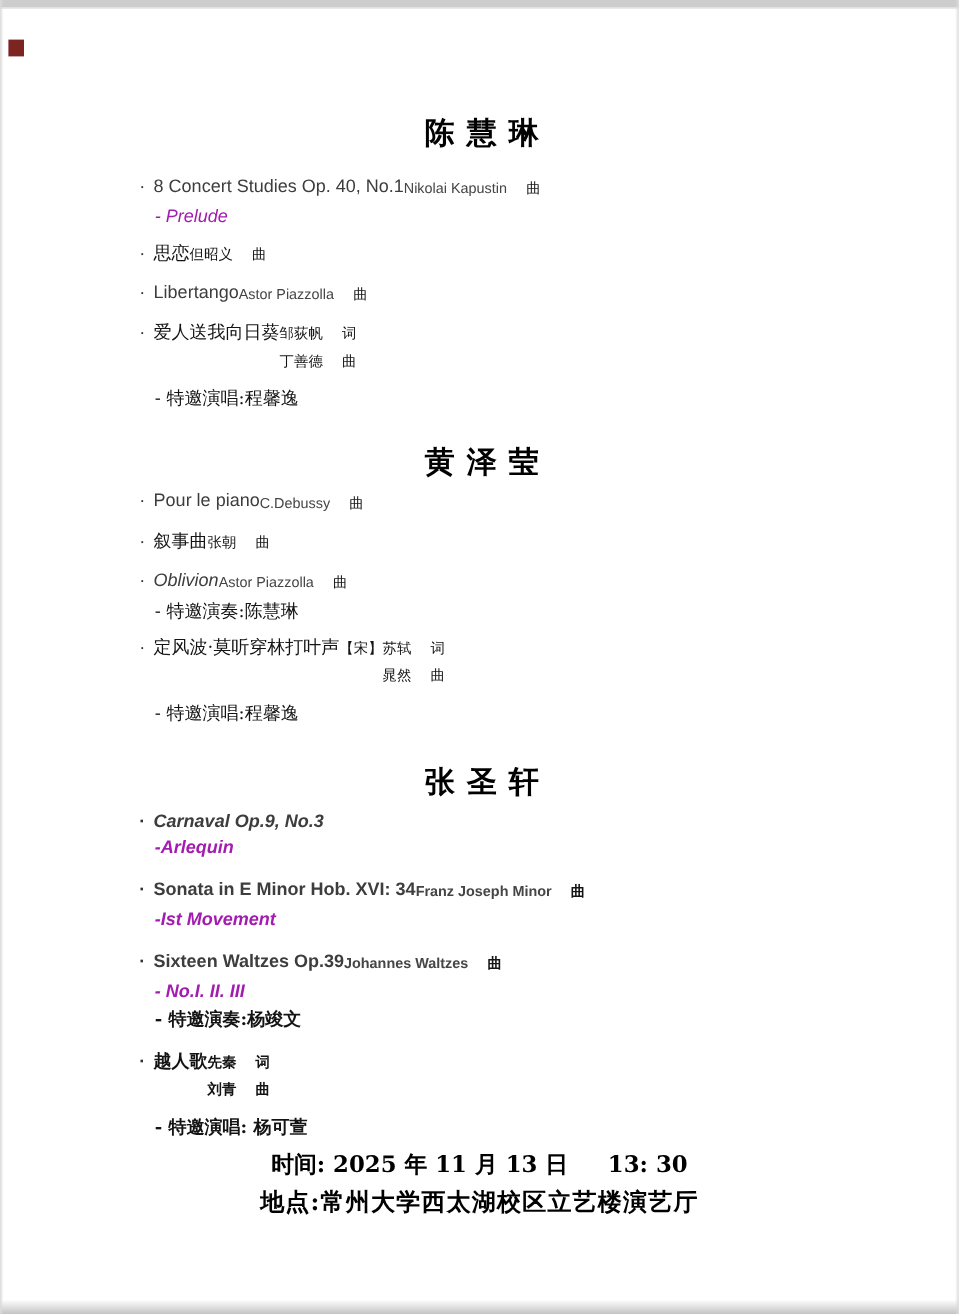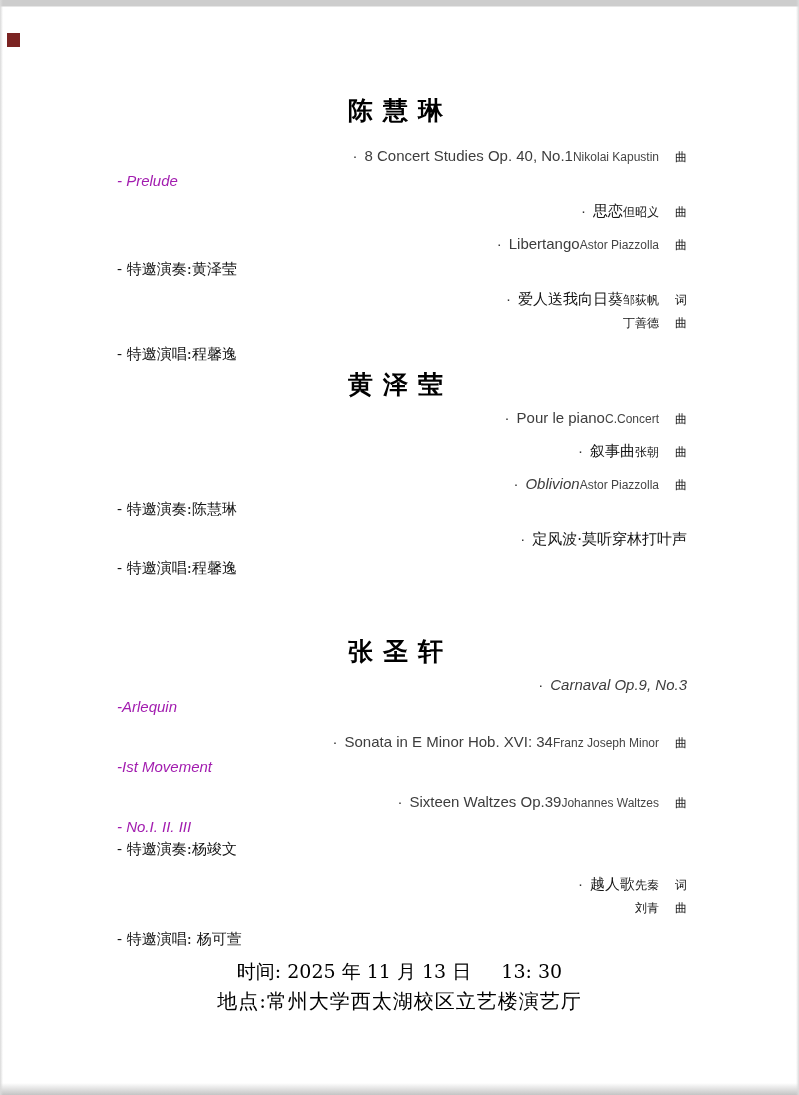--- a/index.html
+++ b/index.html
@@ -9,56 +9,56 @@
     font-family:"Liberation Sans",sans-serif;
     position:relative;overflow:hidden;
   }
   .page{position:absolute;inset:0;background:#fff;}
   .top-strip{position:absolute;top:0;left:0;right:0;height:6px;background:#cdcdcd;border-bottom:1px solid #e6e6e6;}
   .bottom-strip{position:absolute;bottom:0;left:0;right:0;height:12px;background:linear-gradient(to bottom,rgba(205,205,205,0),#c4c4c4);}
   .left-edge{position:absolute;top:0;bottom:0;left:0;width:3px;background:linear-gradient(to right,#dadada,rgba(255,255,255,0));}
   .right-edge{position:absolute;top:0;bottom:0;right:0;width:3px;background:linear-gradient(to left,#dadada,rgba(255,255,255,0));}
   .corner-mark{position:absolute;left:7px;top:33px;width:13px;height:14px;background:#7b2422;}
 
-  .section{position:absolute;left:104px;right:112px;}
+  .section{position:absolute;left:116px;right:112px;}
   .section-0{top:94px;}
   .section-1{top:368px;}
   .section-2{top:635px;}
 
   h2.performer{
     margin:0 0 18px 0;text-align:center;
     font-size:25px;line-height:34px;font-weight:bold;color:#000;
     font-family:"DejaVu Serif",serif;
     letter-spacing:10px;padding-left:10px;
   }
   .section-1 h2.performer,.section-2 h2.performer{margin-bottom:6px;}
 
   .item{margin-bottom:10px;}
-  .section-2 .item{margin-bottom:15px;}
+  .section-2 .item{margin-bottom:15px;font-weight:bold;}
   .item.vocal{margin-top:5px;}
 
-  .row{display:flex;justify-content:flex-end;align-items:flex-start;}
+  .row{display:flex;justify-content:flex-start;align-items:flex-start;}
   .titlecell{font-size:15px;line-height:20px;color:#3d3d3d;white-space:nowrap;}
   .bullet{color:#333;margin-right:7px;}
   .piece-title.italic{font-style:italic;}
   .piece-title.cjk{font-family:"DejaVu Serif",serif;color:#141414;}
 
   .credits{text-align:right;white-space:nowrap;}
   .credit-line{line-height:23px;font-size:12px;}
   .credit-name{color:#454545;}
   .credit-name.cjk{font-family:"DejaVu Serif",serif;color:#141414;}
   .credit-role{display:inline-block;margin-left:16px;font-family:"DejaVu Serif",serif;color:#141414;}
 
   .sub{margin-left:13px;margin-top:2px;font-size:15px;line-height:20px;color:#a21caf;white-space:nowrap;}
   .sub.italic{font-style:italic;}
   .sub.cjk{font-family:"DejaVu Serif",serif;color:#141414;}
   .sub.spacer{margin-top:9px;}
 
   .footer{position:absolute;left:0;right:0;top:956px;text-align:center;
-    font-family:"DejaVu Serif",serif;font-weight:normal;color:#000;}
+    font-family:"DejaVu Serif",serif;font-weight:bold;color:#000;}
   .footer-line{font-size:19px;line-height:30px;white-space:pre;}
   .footer-line.venue{font-size:20px;line-height:31px;letter-spacing:1px;}
 </style>
 </head>
 <body>
 
 <div class="page">
   <div class="top-strip"></div>
   <div class="corner-mark"></div>
 
@@ -82,40 +82,39 @@
             </div>
           </div>
         </div>
         <div class="item">
           <div class="row">
             <div class="titlecell"><span class="bullet">·</span><span class="piece-title">Libertango</span></div>
             <div class="credits">
               <div class="credit-line"><span class="credit-name">Astor Piazzolla</span><span class="credit-role">曲</span></div>
             </div>
           </div>
-          <div class="sub cjk">- 特邀演奏:黄泽莹</div>
         </div>
         <div class="item vocal">
           <div class="row">
             <div class="titlecell"><span class="bullet">·</span><span class="piece-title cjk">爱人送我向日葵</span></div>
             <div class="credits">
               <div class="credit-line"><span class="credit-name cjk">邹荻帆</span><span class="credit-role">词</span></div>
               <div class="credit-line"><span class="credit-name cjk">丁善德</span><span class="credit-role">曲</span></div>
             </div>
           </div>
           <div class="sub spacer cjk">- 特邀演唱:程馨逸</div>
         </div>
       </div>
       <div class="section section-1">
         <h2 class="performer">黄泽莹</h2>
         <div class="item">
           <div class="row">
             <div class="titlecell"><span class="bullet">·</span><span class="piece-title">Pour le piano</span></div>
             <div class="credits">
-              <div class="credit-line"><span class="credit-name">C.Concert</span><span class="credit-role">曲</span></div>
+              <div class="credit-line"><span class="credit-name">C.Debussy</span><span class="credit-role">曲</span></div>
             </div>
           </div>
         </div>
         <div class="item">
           <div class="row">
             <div class="titlecell"><span class="bullet">·</span><span class="piece-title cjk">叙事曲</span></div>
             <div class="credits">
               <div class="credit-line"><span class="credit-name cjk">张朝</span><span class="credit-role">曲</span></div>
             </div>
           </div>
@@ -125,20 +124,24 @@
             <div class="titlecell"><span class="bullet">·</span><span class="piece-title italic">Oblivion</span></div>
             <div class="credits">
               <div class="credit-line"><span class="credit-name">Astor Piazzolla</span><span class="credit-role">曲</span></div>
             </div>
           </div>
           <div class="sub cjk">- 特邀演奏:陈慧琳</div>
         </div>
         <div class="item vocal">
           <div class="row">
             <div class="titlecell"><span class="bullet">·</span><span class="piece-title cjk">定风波·莫听穿林打叶声</span></div>
+            <div class="credits">
+              <div class="credit-line"><span class="credit-name cjk">【宋】苏轼</span><span class="credit-role">词</span></div>
+              <div class="credit-line"><span class="credit-name cjk">晁然</span><span class="credit-role">曲</span></div>
+            </div>
           </div>
           <div class="sub spacer cjk">- 特邀演唱:程馨逸</div>
         </div>
       </div>
       <div class="section section-2">
         <h2 class="performer">张圣轩</h2>
         <div class="item">
           <div class="row">
             <div class="titlecell"><span class="bullet">·</span><span class="piece-title italic">Carnaval Op.9, No.3</span></div>
           </div>

